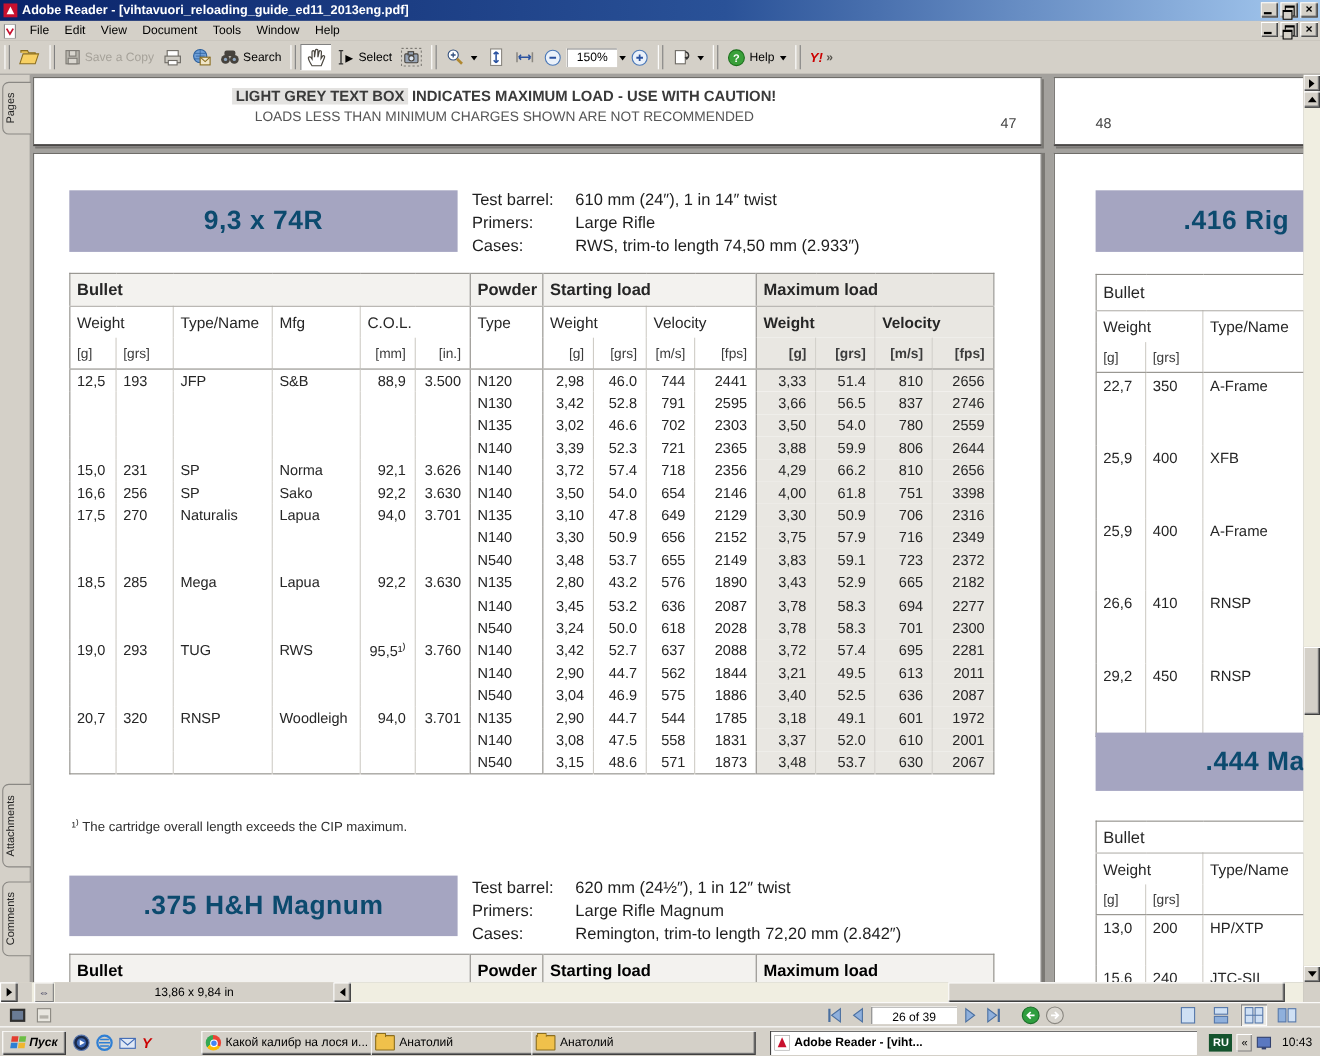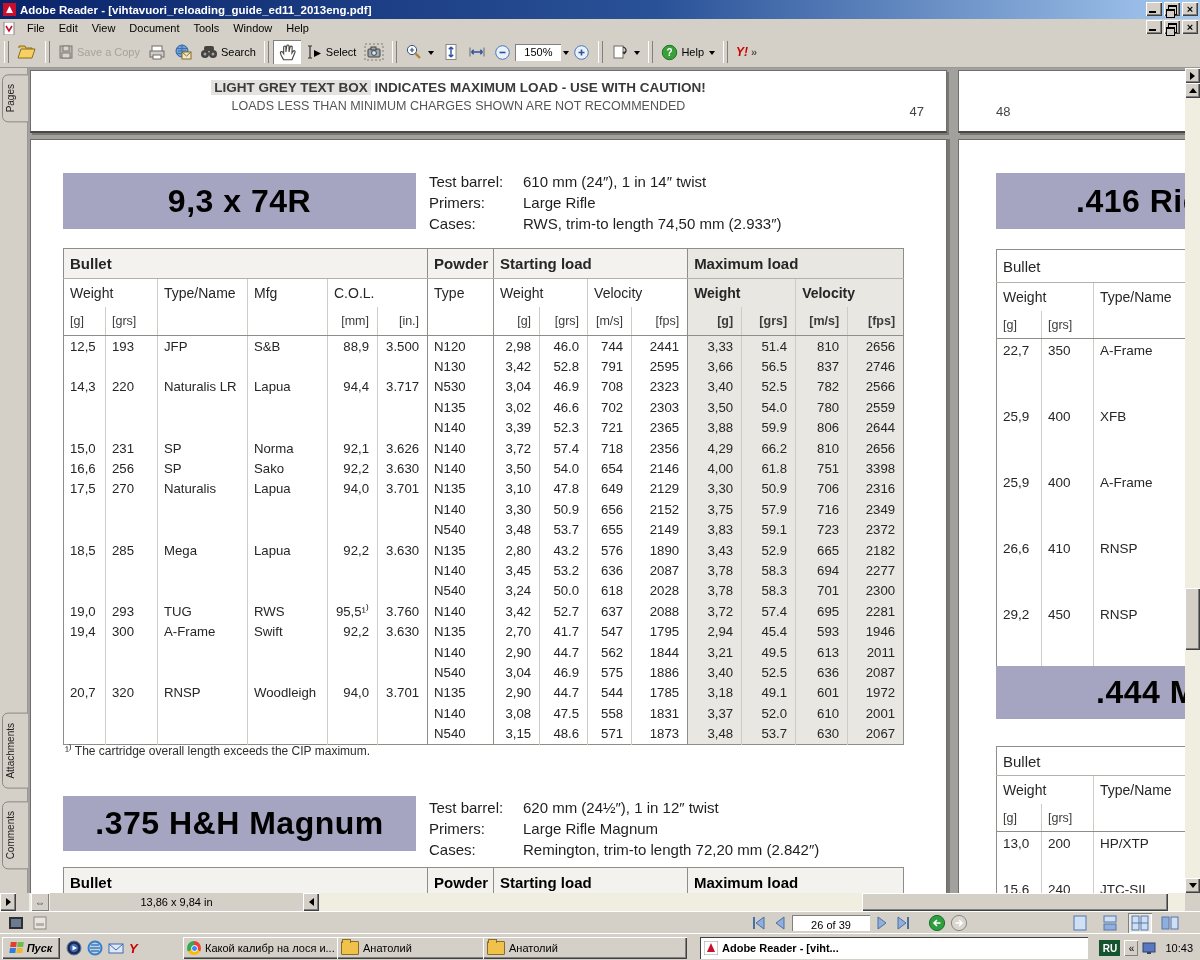--- a/index.html
+++ b/index.html
@@ -44,21 +44,21 @@
   
   .docarea{position:absolute;left:28px;top:68px;right:15px;bottom:67px;background:#a3a19d;overflow:hidden;}
   .strip,.page{position:absolute;background:#fff;border:1px solid #6f6d69;}
   .strip{box-shadow:2px 2px 0 #7a7874;border-bottom:2px solid #4a4846;}
   .page{box-shadow:3px 0 0 #7a7874;border-bottom:none;overflow:hidden;}
   .warnline1{font-weight:bold;font-size:13.5px;color:#3a3a3a;text-align:center;}
   .hl{background:#e3e2e0;padding:0 3px;}
   .warnline2{font-size:12.5px;color:#555;text-align:center;margin-top:4px;}
   .pageno{position:absolute;font-size:13px;color:#444;}
   .secblock{position:absolute;background:#a5a5c1;display:flex;align-items:center;}
-  .sectitle{font-weight:bold;font-size:32px;color:#000000;width:100%;text-align:center;letter-spacing:.5px;}
+  .sectitle{font-weight:bold;font-size:24px;color:#0c4a6e;width:100%;text-align:center;letter-spacing:.5px;}
   .sectitle.left80{text-align:left;padding-left:80px;}
   .sectitle.left100{text-align:left;padding-left:100px;}
   .specs{position:absolute;font-size:15px;color:#1e1e1e;line-height:21px;}
   .spec{display:flex;}
   .spec .lab{width:94px;flex:none;}
   .footnote{position:absolute;font-size:12px;color:#2e2e2e;}
   
   table{border-collapse:collapse;table-layout:fixed;}
   .mtable{position:absolute;left:32px;top:108px;width:840px;font-size:13.2px;color:#262626;
     border:1px solid #8f8d88;}
@@ -441,37 +441,20 @@
             <td class="R sL">3,42</td>
             <td class="R">52.8</td>
             <td class="R">791</td>
             <td class="R">2595</td>
             <td class="R sL mx">3,66</td>
             <td class="R mx">56.5</td>
             <td class="R mx">837</td>
             <td class="R mx">2746</td>
           </tr>
           <tr>
-            <td class="L">14,3</td>
-            <td class="L">220</td>
-            <td class="L">Naturalis LR</td>
-            <td class="L">Lapua</td>
-            <td class="R">94,4</td>
-            <td class="R">3.717</td>
-            <td class="L sL">N530</td>
-            <td class="R sL">3,04</td>
-            <td class="R">46.9</td>
-            <td class="R">708</td>
-            <td class="R">2323</td>
-            <td class="R sL mx">3,40</td>
-            <td class="R mx">52.5</td>
-            <td class="R mx">782</td>
-            <td class="R mx">2566</td>
-          </tr>
-          <tr>
             <td class="L"></td>
             <td class="L"></td>
             <td class="L"></td>
             <td class="L"></td>
             <td class="R"></td>
             <td class="R"></td>
             <td class="L sL">N135</td>
             <td class="R sL">3,02</td>
             <td class="R">46.6</td>
             <td class="R">702</td>
@@ -643,37 +626,20 @@
             <td class="R">3.760</td>
             <td class="L sL">N140</td>
             <td class="R sL">3,42</td>
             <td class="R">52.7</td>
             <td class="R">637</td>
             <td class="R">2088</td>
             <td class="R sL mx">3,72</td>
             <td class="R mx">57.4</td>
             <td class="R mx">695</td>
             <td class="R mx">2281</td>
-          </tr>
-          <tr>
-            <td class="L">19,4</td>
-            <td class="L">300</td>
-            <td class="L">A-Frame</td>
-            <td class="L">Swift</td>
-            <td class="R">92,2</td>
-            <td class="R">3.630</td>
-            <td class="L sL">N135</td>
-            <td class="R sL">2,70</td>
-            <td class="R">41.7</td>
-            <td class="R">547</td>
-            <td class="R">1795</td>
-            <td class="R sL mx">2,94</td>
-            <td class="R mx">45.4</td>
-            <td class="R mx">593</td>
-            <td class="R mx">1946</td>
           </tr>
           <tr>
             <td class="L"></td>
             <td class="L"></td>
             <td class="L"></td>
             <td class="L"></td>
             <td class="R"></td>
             <td class="R"></td>
             <td class="L sL">N140</td>
             <td class="R sL">2,90</td>

